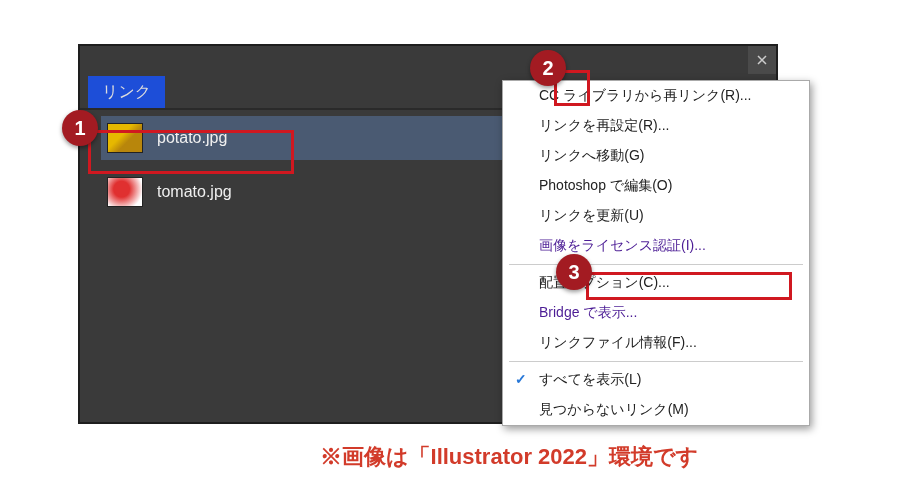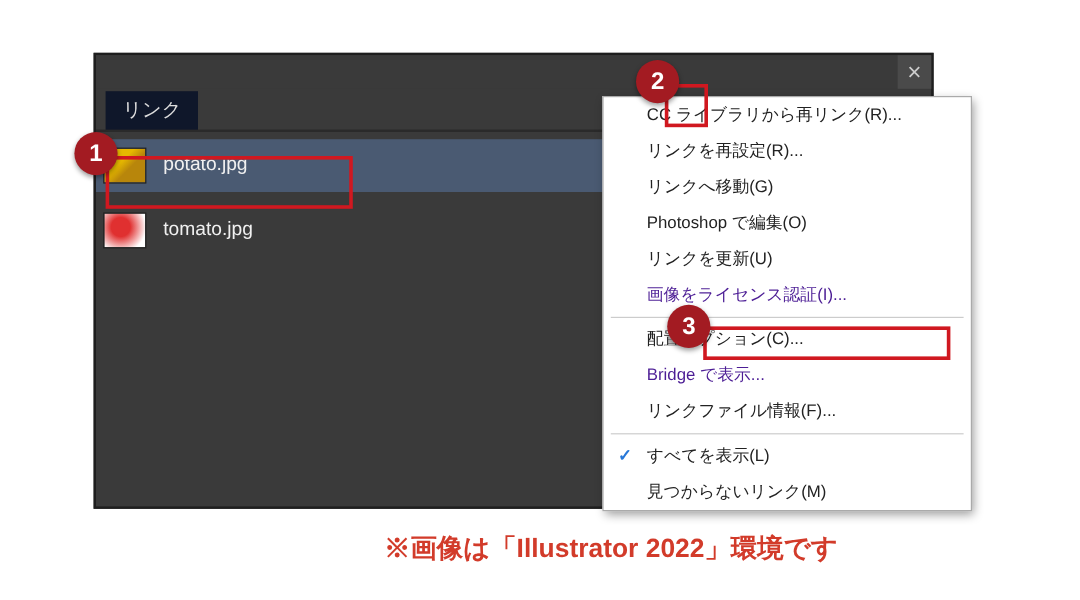--- a/index.html
+++ b/index.html
@@ -10,26 +10,26 @@
     left: 78px; top: 44px;
     width: 700px; height: 380px;
     border: 2px solid #1e1e1e;
     background: #3a3a3a;
   }
   
   .panel-topbar { height: 28px; background: #3a3a3a; position: relative; }
   .close-btn { position: absolute; right: 0; top: 0; width: 28px; height: 28px; background: #4a4a4a; color: #ccc; display:flex; align-items:center; justify-content:center; font-size: 13px; cursor:pointer; }
   
   .panel-header { height: 36px; display:flex; align-items:center; padding: 0 8px; position: relative; }
-  .tab { color: #ddd; font-size: 16px; padding: 6px 14px; background: #0f172a; }
+  .tab { color: #ddd; font-size: 16px; padding: 6px 14px; background: #1d4ed8; }
   .tab-underline { position:absolute; left:0; right:0; bottom:0; height:2px; background:#2a2a2a; }
   .menu-btn { position:absolute; right:8px; top:4px; width:28px; height:28px; display:flex; align-items:center; justify-content:center; cursor:pointer; }
   .menu-btn svg { display:block; }
   
-  .link-list { padding: 6px 0; display:flex; flex-direction:column; gap:10px; }
+  .link-list { padding: 6px 21px; display:flex; flex-direction:column; gap:10px; }
   .link-row { height: 44px; display:flex; align-items:center; padding: 0 6px; background: transparent; cursor:pointer; position:relative; }
   .link-row.selected { background: #4a5a72; }
   .thumb { width: 36px; height: 30px; display:inline-block; margin-right: 14px; border:1px solid #222; }
   .thumb.potato { background: linear-gradient(135deg,#e6b800 40%, #b8860b 60%); }
   .thumb.pumpkin { background: linear-gradient(135deg,#2d4a1a, #e8d088 70%); }
   .thumb.tomato { background: radial-gradient(circle at 40% 40%, #e03030 30%, #fff 80%); }
   .filename { color:#f0f0f0; font-size:16px; flex:1; }
   .link-icon { width:22px; height:22px; border-radius:50%; background:#000; color:#fff; display:flex; align-items:center; justify-content:center; font-size:13px; margin-right:4px; }
   
   

